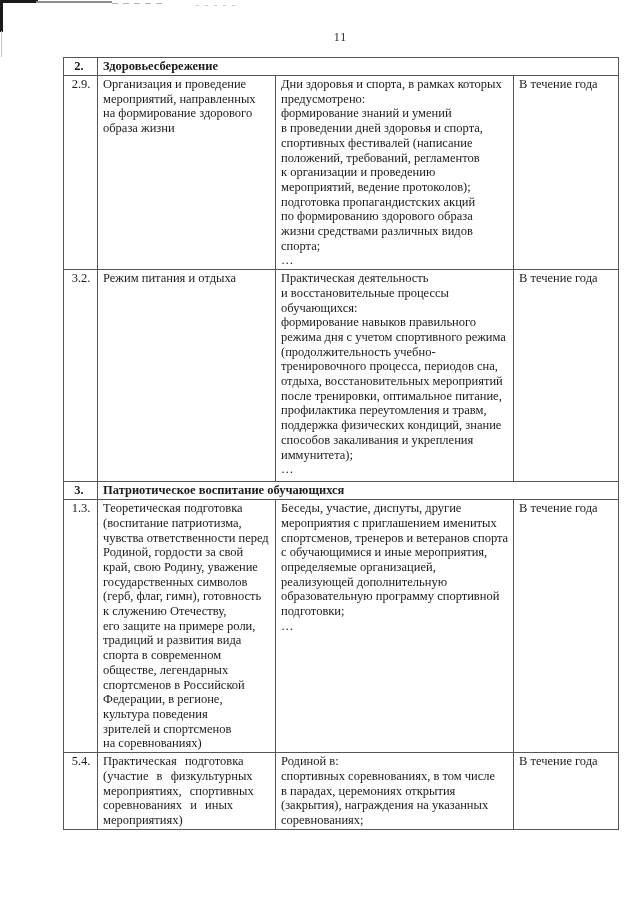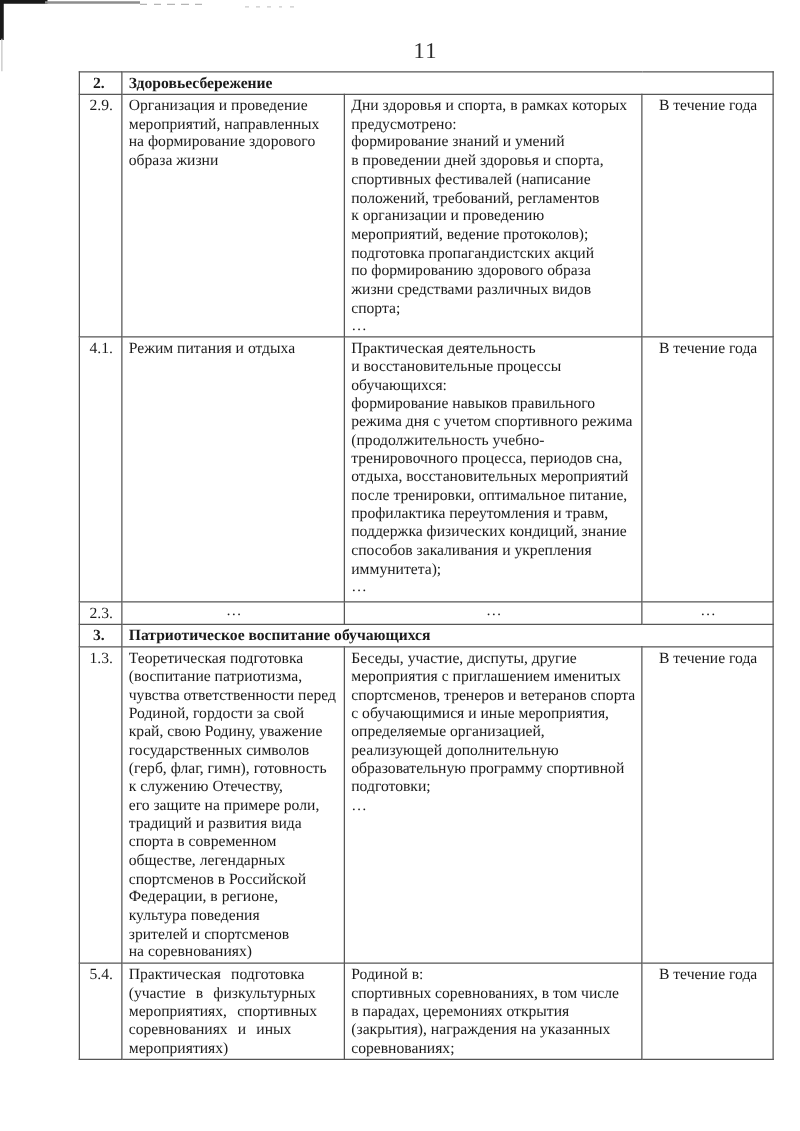--- a/index.html
+++ b/index.html
@@ -14,21 +14,21 @@
     font-family: "Liberation Serif", serif;
     color: #1b1b1b;
     overflow: hidden;
   }
   .page-number {
     position: absolute;
     top: 30px;
     left: 63px;
     width: 555px;
     text-align: center;
-    font-size: 18px;
+    font-size: 12px;
     letter-spacing: 1px;
     color: #2a2a2a;
   }
   table.doc-table {
     position: absolute;
     left: 63px;
     top: 57px;
     width: 555px;
     border-collapse: collapse;
     table-layout: fixed;
@@ -53,21 +53,20 @@
     white-space: normal;
   }
   td.dots-cell {
     text-align: center;
     vertical-align: middle;
     line-height: 10px;
   }
   td.period-cell {
     padding-left: 5px;
     padding-right: 2px;
-    text-align: center;
   }
   td.justified {
     word-spacing: 5px;
     margin-left: 12px;
   }
   
   .artifact {
     position: absolute;
     pointer-events: none;
   }
@@ -122,45 +121,39 @@
 мероприятий, ведение протоколов);
 подготовка пропагандистских акций
 по формированию здорового образа
 жизни средствами различных видов
 спорта;
 …</td>
     <td class="period-cell">В течение года</td>
   </tr>
 
   <tr style="height:212px">
-    <td class="num-cell">4.1.</td>
+    <td class="num-cell">3.2.</td>
     <td>Режим питания и отдыха</td>
     <td>Практическая деятельность
 и восстановительные процессы
 обучающихся:
 формирование навыков правильного
 режима дня с учетом спортивного режима
 (продолжительность учебно-
 тренировочного процесса, периодов сна,
 отдыха, восстановительных мероприятий
 после тренировки, оптимальное питание,
 профилактика переутомления и травм,
 поддержка физических кондиций, знание
 способов закаливания и укрепления
 иммунитета);
 …</td>
     <td class="period-cell">В течение года</td>
   </tr>
 
-  <tr style="height:18px">
-    <td class="num-cell">2.3.</td>
-    <td class="dots-cell">…</td>
-    <td class="dots-cell">…</td>
-    <td class="dots-cell">…</td>
-  </tr>
 
   <tr style="height:18px">
     <td class="num-cell section-title-cell" style="padding-left:1px">3.</td>
     <td class="section-title-cell" colspan="3">Патриотическое воспитание обучающихся</td>
   </tr>
 
   <tr style="height:248px">
     <td class="num-cell">1.3.</td>
     <td>Теоретическая подготовка
 (воспитание патриотизма,

